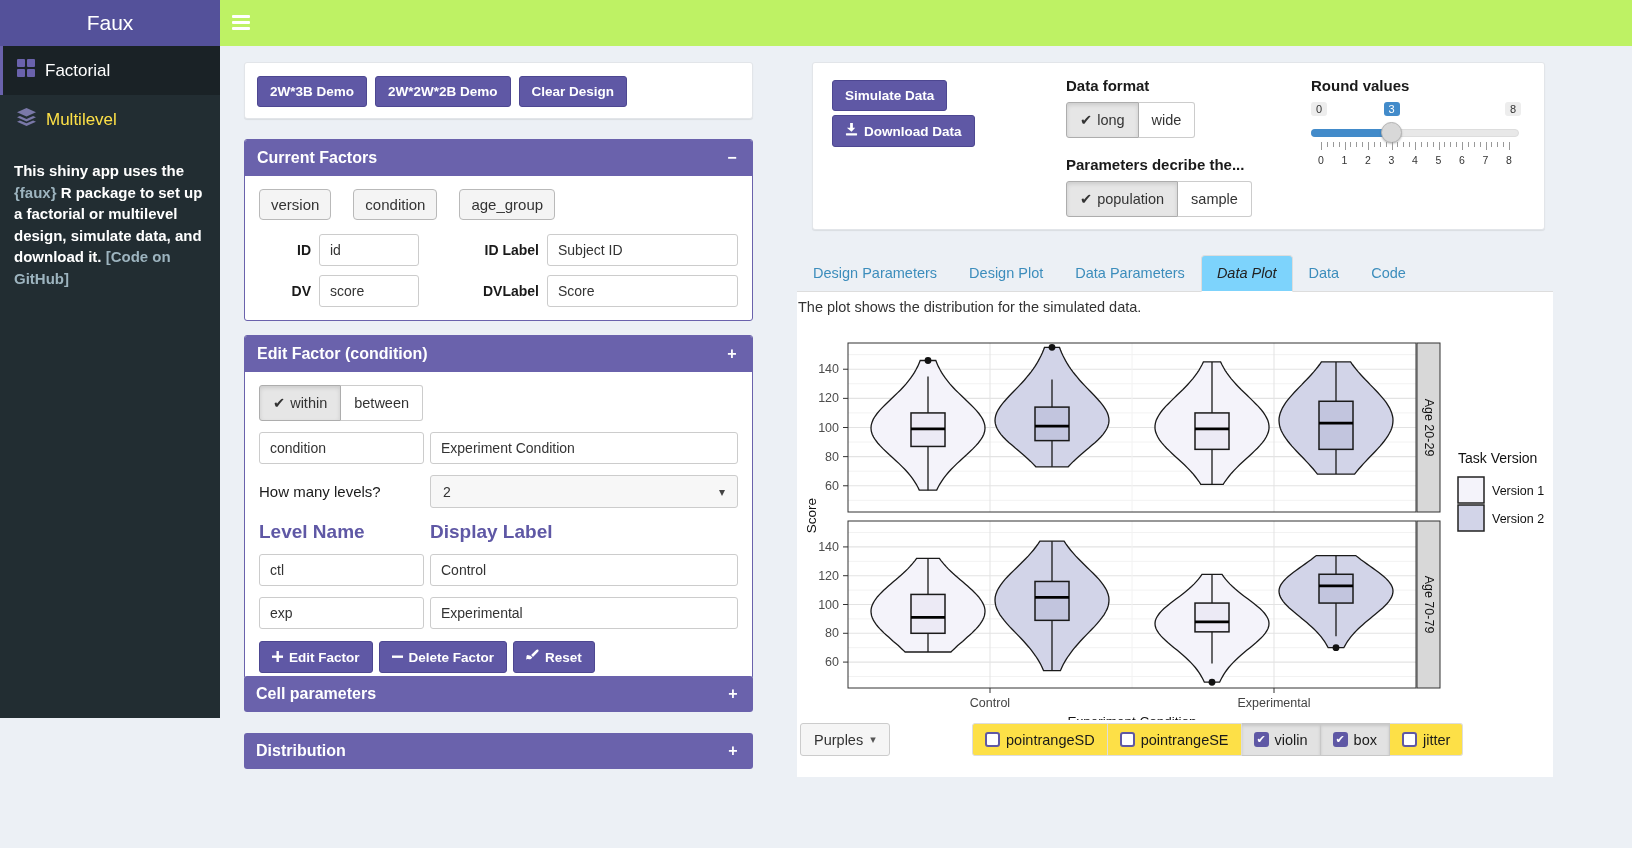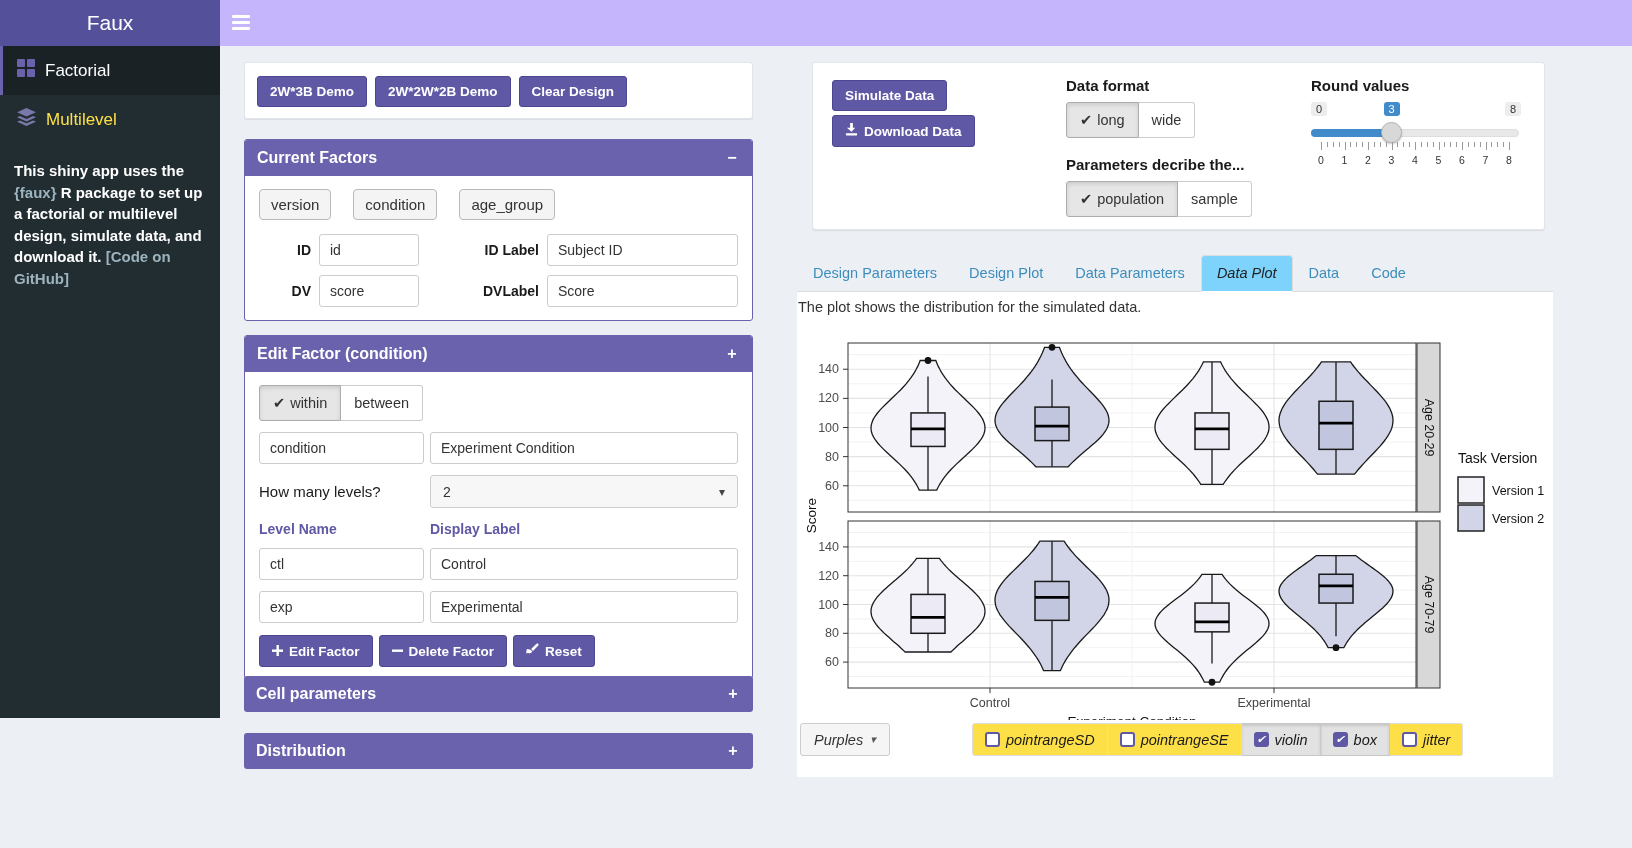--- a/index.html
+++ b/index.html
@@ -1,20 +1,20 @@
 <!DOCTYPE html>
 <html><head>
 <meta charset="utf-8">
 <style>
   * { margin:0; padding:0; box-sizing:border-box; }
   html,body { width:1632px; height:848px; overflow:hidden; background:#ecf0f5;
               font-family:"Liberation Sans", sans-serif; }
 
   
-  .topbar { position:absolute; left:0; top:0; width:1632px; height:46px; background:#c4b5fd; }
+  .topbar { position:absolute; left:0; top:0; width:1632px; height:46px; background:#bef264; }
   .brand { position:absolute; left:0; top:0; width:220px; height:46px; background:#54519a;
            color:#fff; font-size:21px; display:flex; align-items:center; justify-content:center; }
   .hamburger { position:absolute; left:232px; top:12px; width:24px; height:22px; cursor:pointer; }
   .hamburger div { width:18px; height:3px; background:#fff; margin:3px 0; border-radius:1px; }
 
   
   .sidebar { position:absolute; left:0; top:46px; width:220px; height:672px; background:#222d32; }
   .side-item { display:flex; align-items:center; gap:10px; padding:13px 14px; font-size:17px;
                color:#fde047; cursor:pointer; border-left:3px solid transparent; }
   .side-item.active { background:#1a2226; color:#fff; border-left-color:#6a62ac; }
@@ -55,21 +55,21 @@
   .cf-label { font-weight:bold; font-size:14px; text-align:right; color:#1a1a1a; }
   #panel-edit { left:244px; top:335px; width:509px; }
   .ef-row { display:flex; gap:6px; margin-top:11px; }
   .ef-name { width:165px; flex:none; }
   .levels-row { display:flex; align-items:center; margin-top:11px; }
   .levels-q { font-size:15px; color:#1a1a1a; width:171px; flex:none; }
   .select-box { flex:1; height:33px; background:#f7f7f7; border:1px solid #ccc; border-radius:3px;
                 display:flex; align-items:center; justify-content:space-between; padding:0 12px;
                 font-size:14px; color:#333; cursor:pointer; }
   .col-headers { display:flex; margin-top:13px; }
-  .col-headers div { font-weight:bold; font-size:14px; color:#5f58a5; }
+  .col-headers div { font-weight:bold; font-size:19px; color:#5f58a5; }
   .ef-buttons { display:flex; gap:6px; margin-top:12px; }
   #panel-cell { left:244px; top:676px; width:509px; }
   #panel-dist { left:244px; top:733px; width:509px; }
 
   
   #sim-card { left:812px; top:62px; width:733px; height:168px; }
   .sim-col1 { position:absolute; left:19px; top:17px; display:flex; flex-direction:column; gap:4px; align-items:flex-start; }
   .sim-col2 { position:absolute; left:253px; top:14px; }
   .sim-col3 { position:absolute; left:498px; top:14px; width:210px; }
 
@@ -90,21 +90,21 @@
   
   .tabs { position:absolute; left:797px; top:255px; width:756px; height:37px; display:flex;
           border-bottom:1px solid #ddd; }
   .tab { padding:9px 15px; font-size:14.5px; color:#3c8dbc; cursor:pointer; border:1px solid transparent;
          border-radius:4px 4px 0 0; margin-bottom:-1px; }
   .tab.active { background:#7dd3fc; color:#222; border-color:#ddd #ddd #fff #ddd;font-style:italic; }
   .tab-content { position:absolute; left:797px; top:292px; width:756px; height:485px; background:#fff; }
   .plot-caption { position:absolute; left:1px; top:7px; font-size:14.5px; color:#333; }
 
   
-  .plot-controls { position:absolute; left:3px; top:428px; width:750px; height:40px;font-style:italic; }
+  .plot-controls { position:absolute; left:3px; top:428px; width:750px; height:40px; }
   .dd-btn { position:absolute; left:0; top:3px; height:33px; display:inline-flex; align-items:center; gap:7px;
             background:#f5f5f5; border:1px solid #ccc; border-radius:3px; padding:0 13px; font-size:14.5px;
             color:#333; cursor:pointer; }
   .cbg { position:absolute; left:172px; top:3px; display:flex; }
   .cbg-item { height:33px; display:flex; align-items:center; gap:6px; padding:0 12px; background:#fde047;
               border:1px solid #ddd; border-left:none; font-size:14.5px; color:#1a1a1a; cursor:pointer; }
   .cbg-item:first-child { border-left:1px solid #ddd; border-radius:3px 0 0 3px; }
   .cbg-item:last-child { border-radius:0 3px 3px 0; }
   .cbg-item.on { background:#e2e2e2; border-color:#c8c8c8; box-shadow:inset 0 2px 3px rgba(0,0,0,.12); }
   .cb { width:15px; height:15px; border:2px solid #5f58a5; border-radius:3px; background:#fff;

